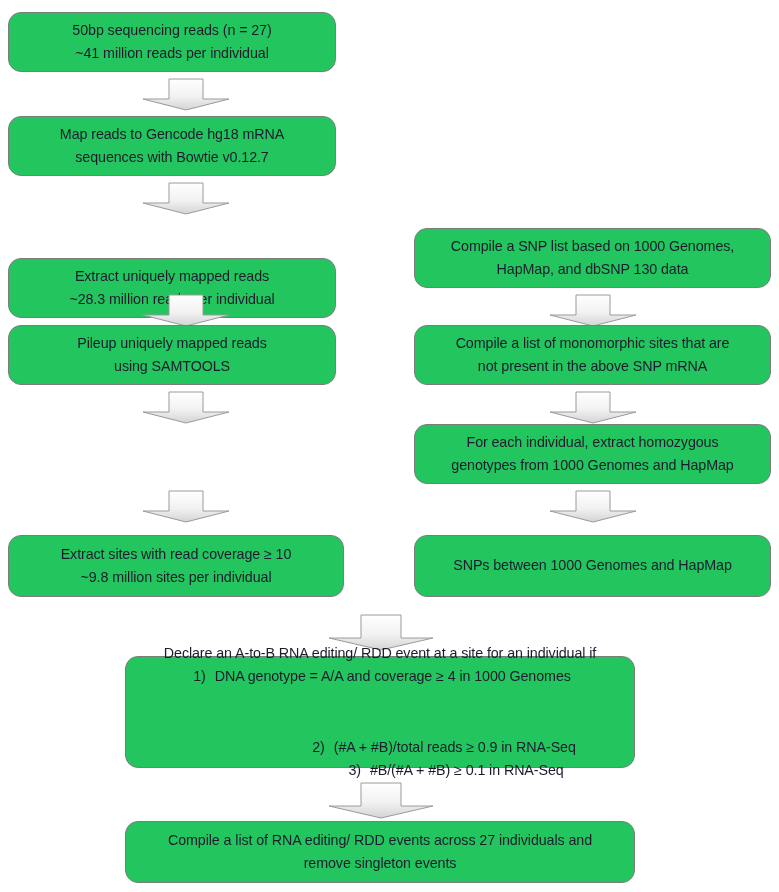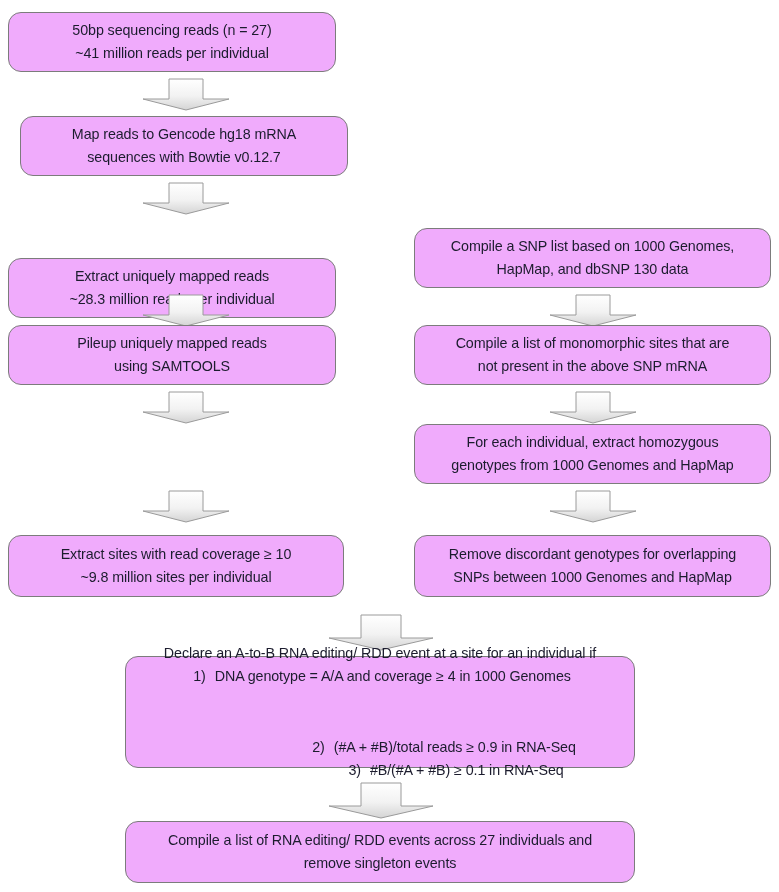--- a/index.html
+++ b/index.html
@@ -23,21 +23,21 @@
     width: 779px;
     height: 892px;
   }
 
   
   .node {
     position: absolute;
     box-sizing: border-box;
     border: 1px solid #7c7c7c;
     border-radius: 13px;
-    background: #f0abfc;
+    background: #22c55e;
     display: flex;
     flex-direction: column;
     align-items: center;
     justify-content: center;
     text-align: center;
     font-size: 14.3px;
     line-height: 1.62;
     letter-spacing: -0.1px;
     color: #1c1c2e;
     padding: 2px 10px;
@@ -91,21 +91,21 @@
         <linearGradient id="agrad" x1="0" y1="0" x2="0" y2="1">
           <stop offset="0%" stop-color="#ffffff"></stop>
           <stop offset="55%" stop-color="#f2f2f2"></stop>
           <stop offset="100%" stop-color="#d4d4d4"></stop>
         </linearGradient>
       </defs>
       <path d="M29,1 L63,1 L63,21 L89,21 L46,32 L3,21 L29,21 Z" fill="url(#agrad)" stroke="#9a9a9a" stroke-width="1" stroke-linejoin="miter"></path>
     </svg>
   </div>
 
-  <div class="node" style="left:20px; top:116px; width:328px; height:60px;">
+  <div class="node" style="left:8px; top:116px; width:328px; height:60px;">
     <span class="ln">Map reads to Gencode hg18 mRNA</span>
     <span class="ln">sequences with Bowtie v0.12.7</span>
   </div>
 
   <div class="arrow" style="left:140px; top:182px; width:92px; height:34px;">
     <svg width="92" height="34" viewBox="0 0 92 34">
       <path d="M29,1 L63,1 L63,21 L89,21 L46,32 L3,21 L29,21 Z" fill="url(#agrad)" stroke="#9a9a9a" stroke-width="1" stroke-linejoin="miter"></path>
     </svg>
   </div>
 
@@ -170,21 +170,20 @@
     <span class="ln">genotypes from 1000 Genomes and HapMap</span>
   </div>
 
   <div class="arrow" style="left:547px; top:490px; width:92px; height:34px;">
     <svg width="92" height="34" viewBox="0 0 92 34">
       <path d="M29,1 L63,1 L63,21 L89,21 L46,32 L3,21 L29,21 Z" fill="url(#agrad)" stroke="#9a9a9a" stroke-width="1" stroke-linejoin="miter"></path>
     </svg>
   </div>
 
   <div class="node" style="left:414px; top:535px; width:357px; height:62px;">
-    <span class="ln">Remove discordant genotypes for overlapping</span>
     <span class="ln">SNPs between 1000 Genomes and HapMap</span>
   </div>
 
   <div class="arrow" style="left:325px; top:614px; width:112px; height:38px;">
     <svg width="112" height="38" viewBox="0 0 112 38">
       <path d="M36,1 L76,1 L76,24 L108,24 L56,36 L4,24 L36,24 Z" fill="url(#agrad)" stroke="#9a9a9a" stroke-width="1" stroke-linejoin="miter"></path>
     </svg>
   </div>
 
   <div class="node criteria" style="left:125px; top:656px; width:510px; height:112px;">

